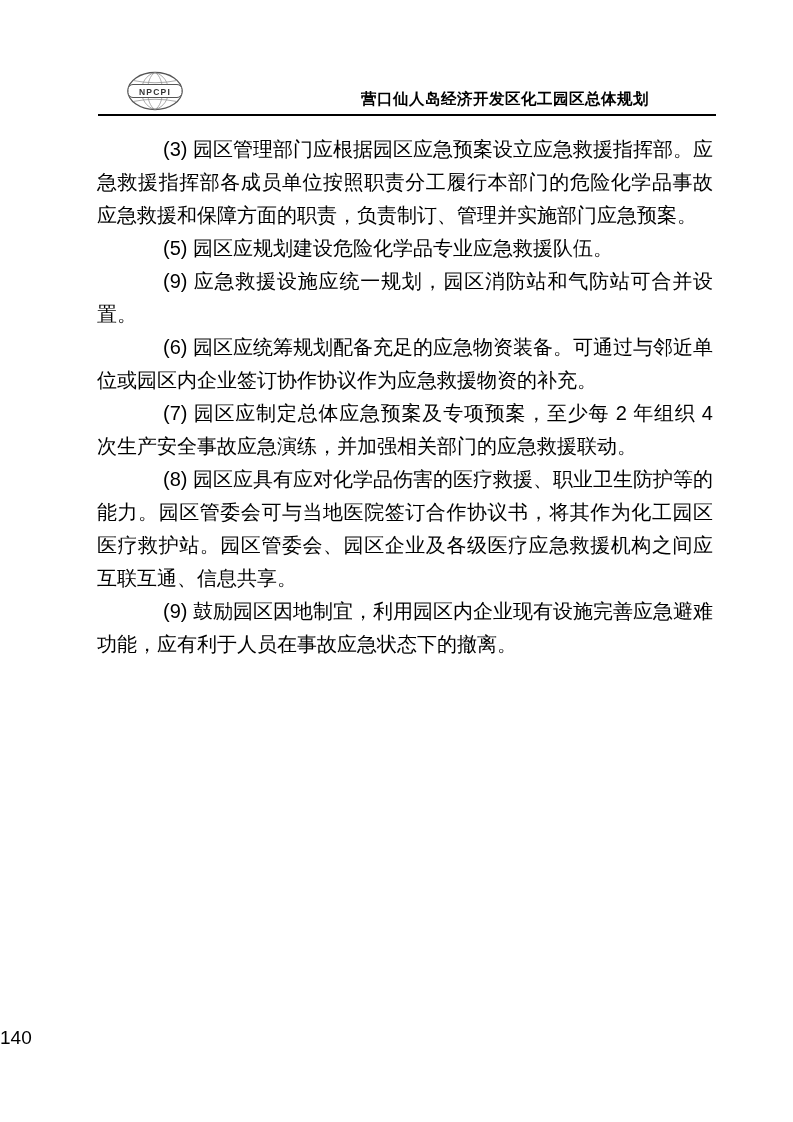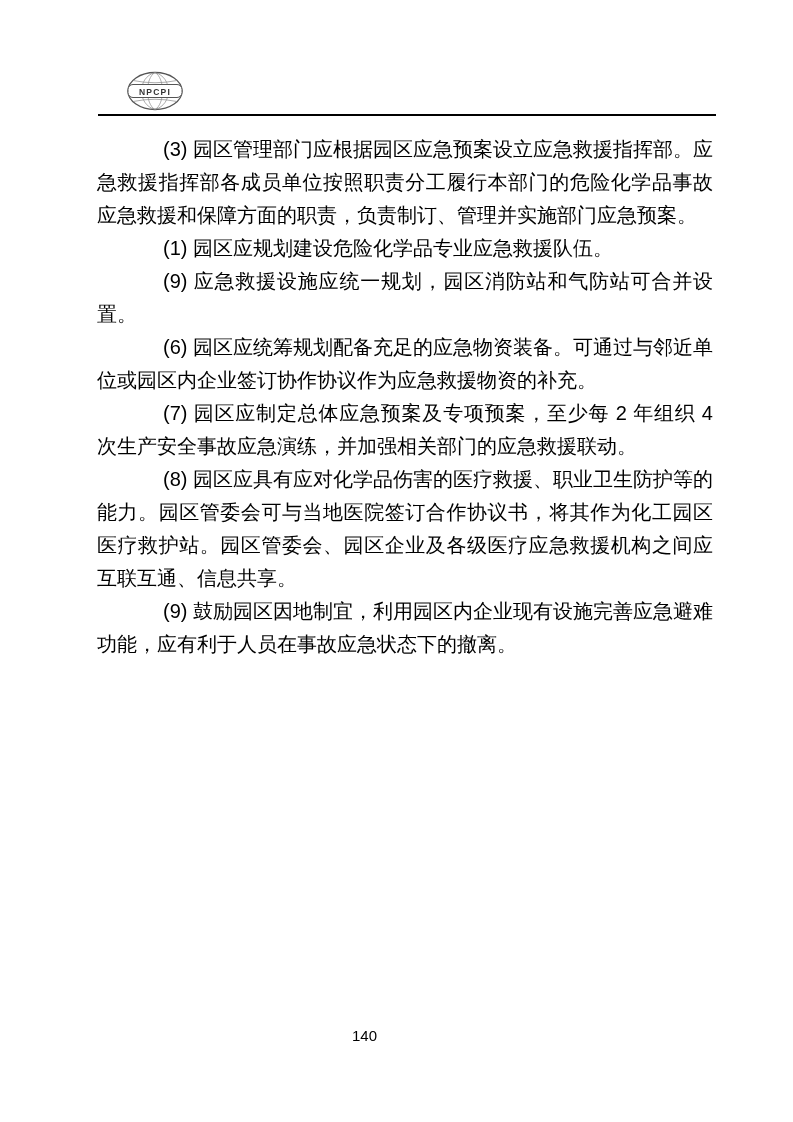--- a/index.html
+++ b/index.html
@@ -55,22 +55,21 @@
   .doc-body p {
     margin: 0;
     text-indent: 66px;
   }
   
   .page-number {
     position: absolute;
     left: 0;
     top: 1027px;
     width: 100%;
-    text-align: center;
-    font-size: 15px;
+    font-size: 19px;
     color: #000000;
   }
 </style>
 </head>
 <body>
 
 <div class="page">
 
   <div class="header-logo">
     <svg width="58" height="40" viewBox="0 0 58 40">
@@ -79,26 +78,27 @@
       <path d="M29 1.5 C 39 7, 39 33, 29 38.5" fill="none" stroke="#888888" stroke-width="0.7"></path>
       <path d="M29 1.5 C 11 6.5, 11 33.5, 29 38.5" fill="none" stroke="#888888" stroke-width="0.7"></path>
       <path d="M29 1.5 C 47 6.5, 47 33.5, 29 38.5" fill="none" stroke="#888888" stroke-width="0.7"></path>
       <path d="M7 9.5 Q 29 14 51 9.5" fill="none" stroke="#888888" stroke-width="0.7"></path>
       <path d="M7 30.5 Q 29 26 51 30.5" fill="none" stroke="#888888" stroke-width="0.7"></path>
       <rect x="2" y="13.5" width="54" height="13" rx="5" fill="#ffffff" stroke="#555555" stroke-width="1"></rect>
       <text x="29" y="23.5" text-anchor="middle" font-size="8.5" font-weight="bold" fill="#333333" letter-spacing="1.2">NPCPI</text>
     </svg>
   </div>
 
+  <div class="header-title">营口仙人岛经济开发区化工园区总体规划</div>
 
   <div class="header-rule"></div>
 
   <div class="doc-body">
     <p>(3) 园区管理部门应根据园区应急预案设立应急救援指挥部。应急救援指挥部各成员单位按照职责分工履行本部门的危险化学品事故应急救援和保障方面的职责，负责制订、管理并实施部门应急预案。</p>
-    <p>(1) 园区应规划建设危险化学品专业应急救援队伍。</p>
+    <p>(5) 园区应规划建设危险化学品专业应急救援队伍。</p>
     <p>(9) 应急救援设施应统一规划，园区消防站和气防站可合并设置。</p>
     <p>(6) 园区应统筹规划配备充足的应急物资装备。可通过与邻近单位或园区内企业签订协作协议作为应急救援物资的补充。</p>
     <p>(7) 园区应制定总体应急预案及专项预案，至少每 2 年组织 4 次生产安全事故应急演练，并加强相关部门的应急救援联动。</p>
     <p>(8) 园区应具有应对化学品伤害的医疗救援、职业卫生防护等的能力。园区管委会可与当地医院签订合作协议书，将其作为化工园区医疗救护站。园区管委会、园区企业及各级医疗应急救援机构之间应互联互通、信息共享。</p>
     <p>(9) 鼓励园区因地制宜，利用园区内企业现有设施完善应急避难功能，应有利于人员在事故应急状态下的撤离。</p>
   </div>
 
   <div class="page-number">140</div>
 
 </div>

